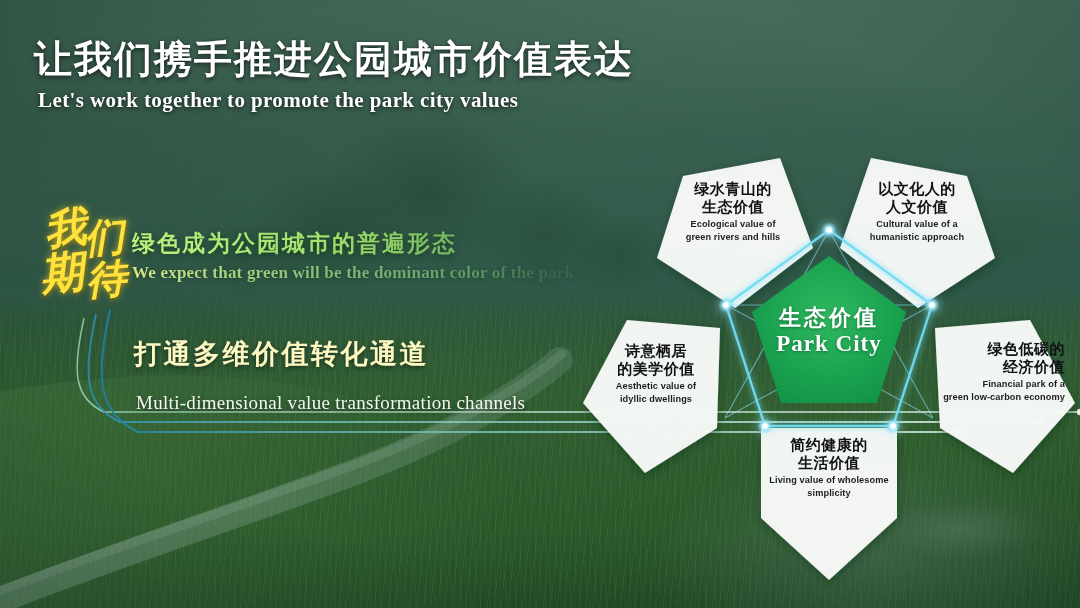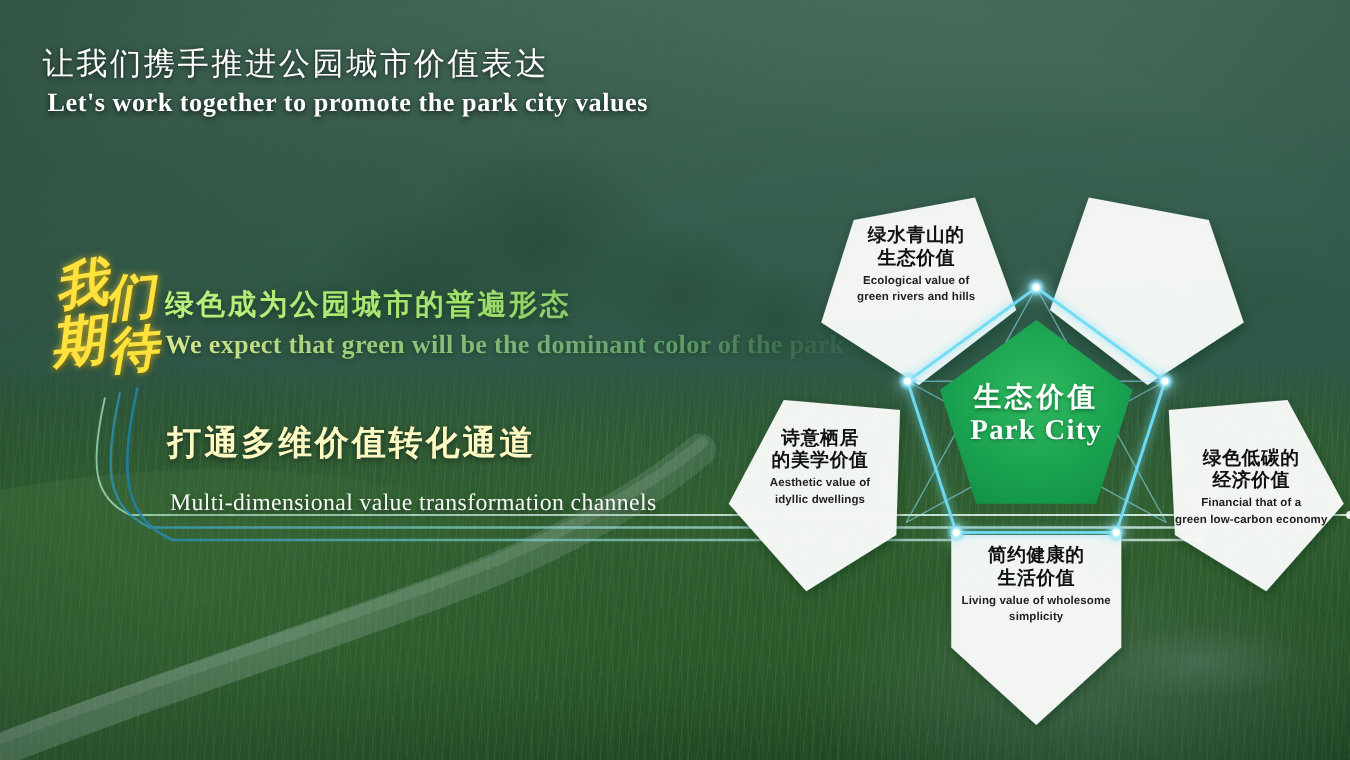--- a/index.html
+++ b/index.html
@@ -79,23 +79,23 @@
     background:radial-gradient(ellipse 90% 85% at 50% 45%, rgba(0,0,0,0) 55%, rgba(10,35,25,.35) 100%);
   }
 
   
   .headline{
     position:absolute;left:34px;top:34px;
     text-shadow:0 2px 5px rgba(0,0,0,.55), 0 0 2px rgba(0,0,0,.4);
     white-space:nowrap;
   }
   .headline .zh{
-    font-size:25px;letter-spacing:2px;color:#ffffff;
+    font-size:38px;letter-spacing:2px;color:#ffffff;
     font-family:"Liberation Serif","DejaVu Serif",serif;
-    font-weight:normal;
+    font-weight:bold;
   }
   .headline .en{
     margin-top:3px;margin-left:4px;
     font-size:21px;letter-spacing:.4px;color:#ffffff;
     font-weight:bold;
   }
 
   
   .callig{
     position:absolute;left:40px;top:206px;
@@ -123,21 +123,21 @@
   .expect .zh{
     font-size:23px;font-weight:bold;letter-spacing:2px;
     color:#a9e86a;
     background:linear-gradient(to right,#bff07e 0%,#9fe06a 45%,#6fae62 78%,#5e9a5d 100%);
     -webkit-background-clip:text;background-clip:text;
     -webkit-text-fill-color:transparent;
     text-shadow:none;
     filter:drop-shadow(0 2px 3px rgba(0,40,10,.55));
   }
   .expect .en{
-    margin-top:4px;font-size:21px;font-weight:bold;letter-spacing:.2px;
+    margin-top:4px;font-size:17px;font-weight:bold;letter-spacing:.2px;
     background:linear-gradient(to right,#d8e88a 0%,#9cc87c 30%,#74ad74 58%,#5e9b69 76%,rgba(92,150,106,.25) 96%);
     -webkit-background-clip:text;background-clip:text;
     -webkit-text-fill-color:transparent;
     filter:drop-shadow(0 1px 2px rgba(0,40,10,.45));
   }
 
   
   .channels{
     position:absolute;left:134px;top:336px;white-space:nowrap;
     text-shadow:0 2px 5px rgba(0,0,0,.5);
@@ -352,25 +352,31 @@
       </g>
     </svg>
 
     <div class="petal-txt" style="left:94px;top:52px;">
       <div class="zh">绿水青山的</div>
       <div class="zh">生态价值</div>
       <div class="en">Ecological value of</div>
       <div class="en">green rivers and hills</div>
     </div>
 
-
-    <div class="petal-txt" style="left:362px;top:230px;">
+    <div class="petal-txt" style="left:278px;top:52px;">
+      <div class="zh">以文化人的</div>
+      <div class="zh">人文价值</div>
+      <div class="en">Cultural value of a</div>
+      <div class="en">humanistic approach</div>
+    </div>
+
+    <div class="petal-txt" style="left:362px;top:212px;text-align:right;">
       <div class="zh">绿色低碳的</div>
       <div class="zh">经济价值</div>
-      <div class="en">Financial that of a</div>
+      <div class="en">Financial park of a</div>
       <div class="en">green low-carbon economy</div>
     </div>
 
     <div class="petal-txt" style="left:190px;top:308px;">
       <div class="zh">简约健康的</div>
       <div class="zh">生活价值</div>
       <div class="en">Living value of wholesome</div>
       <div class="en">simplicity</div>
     </div>
 

